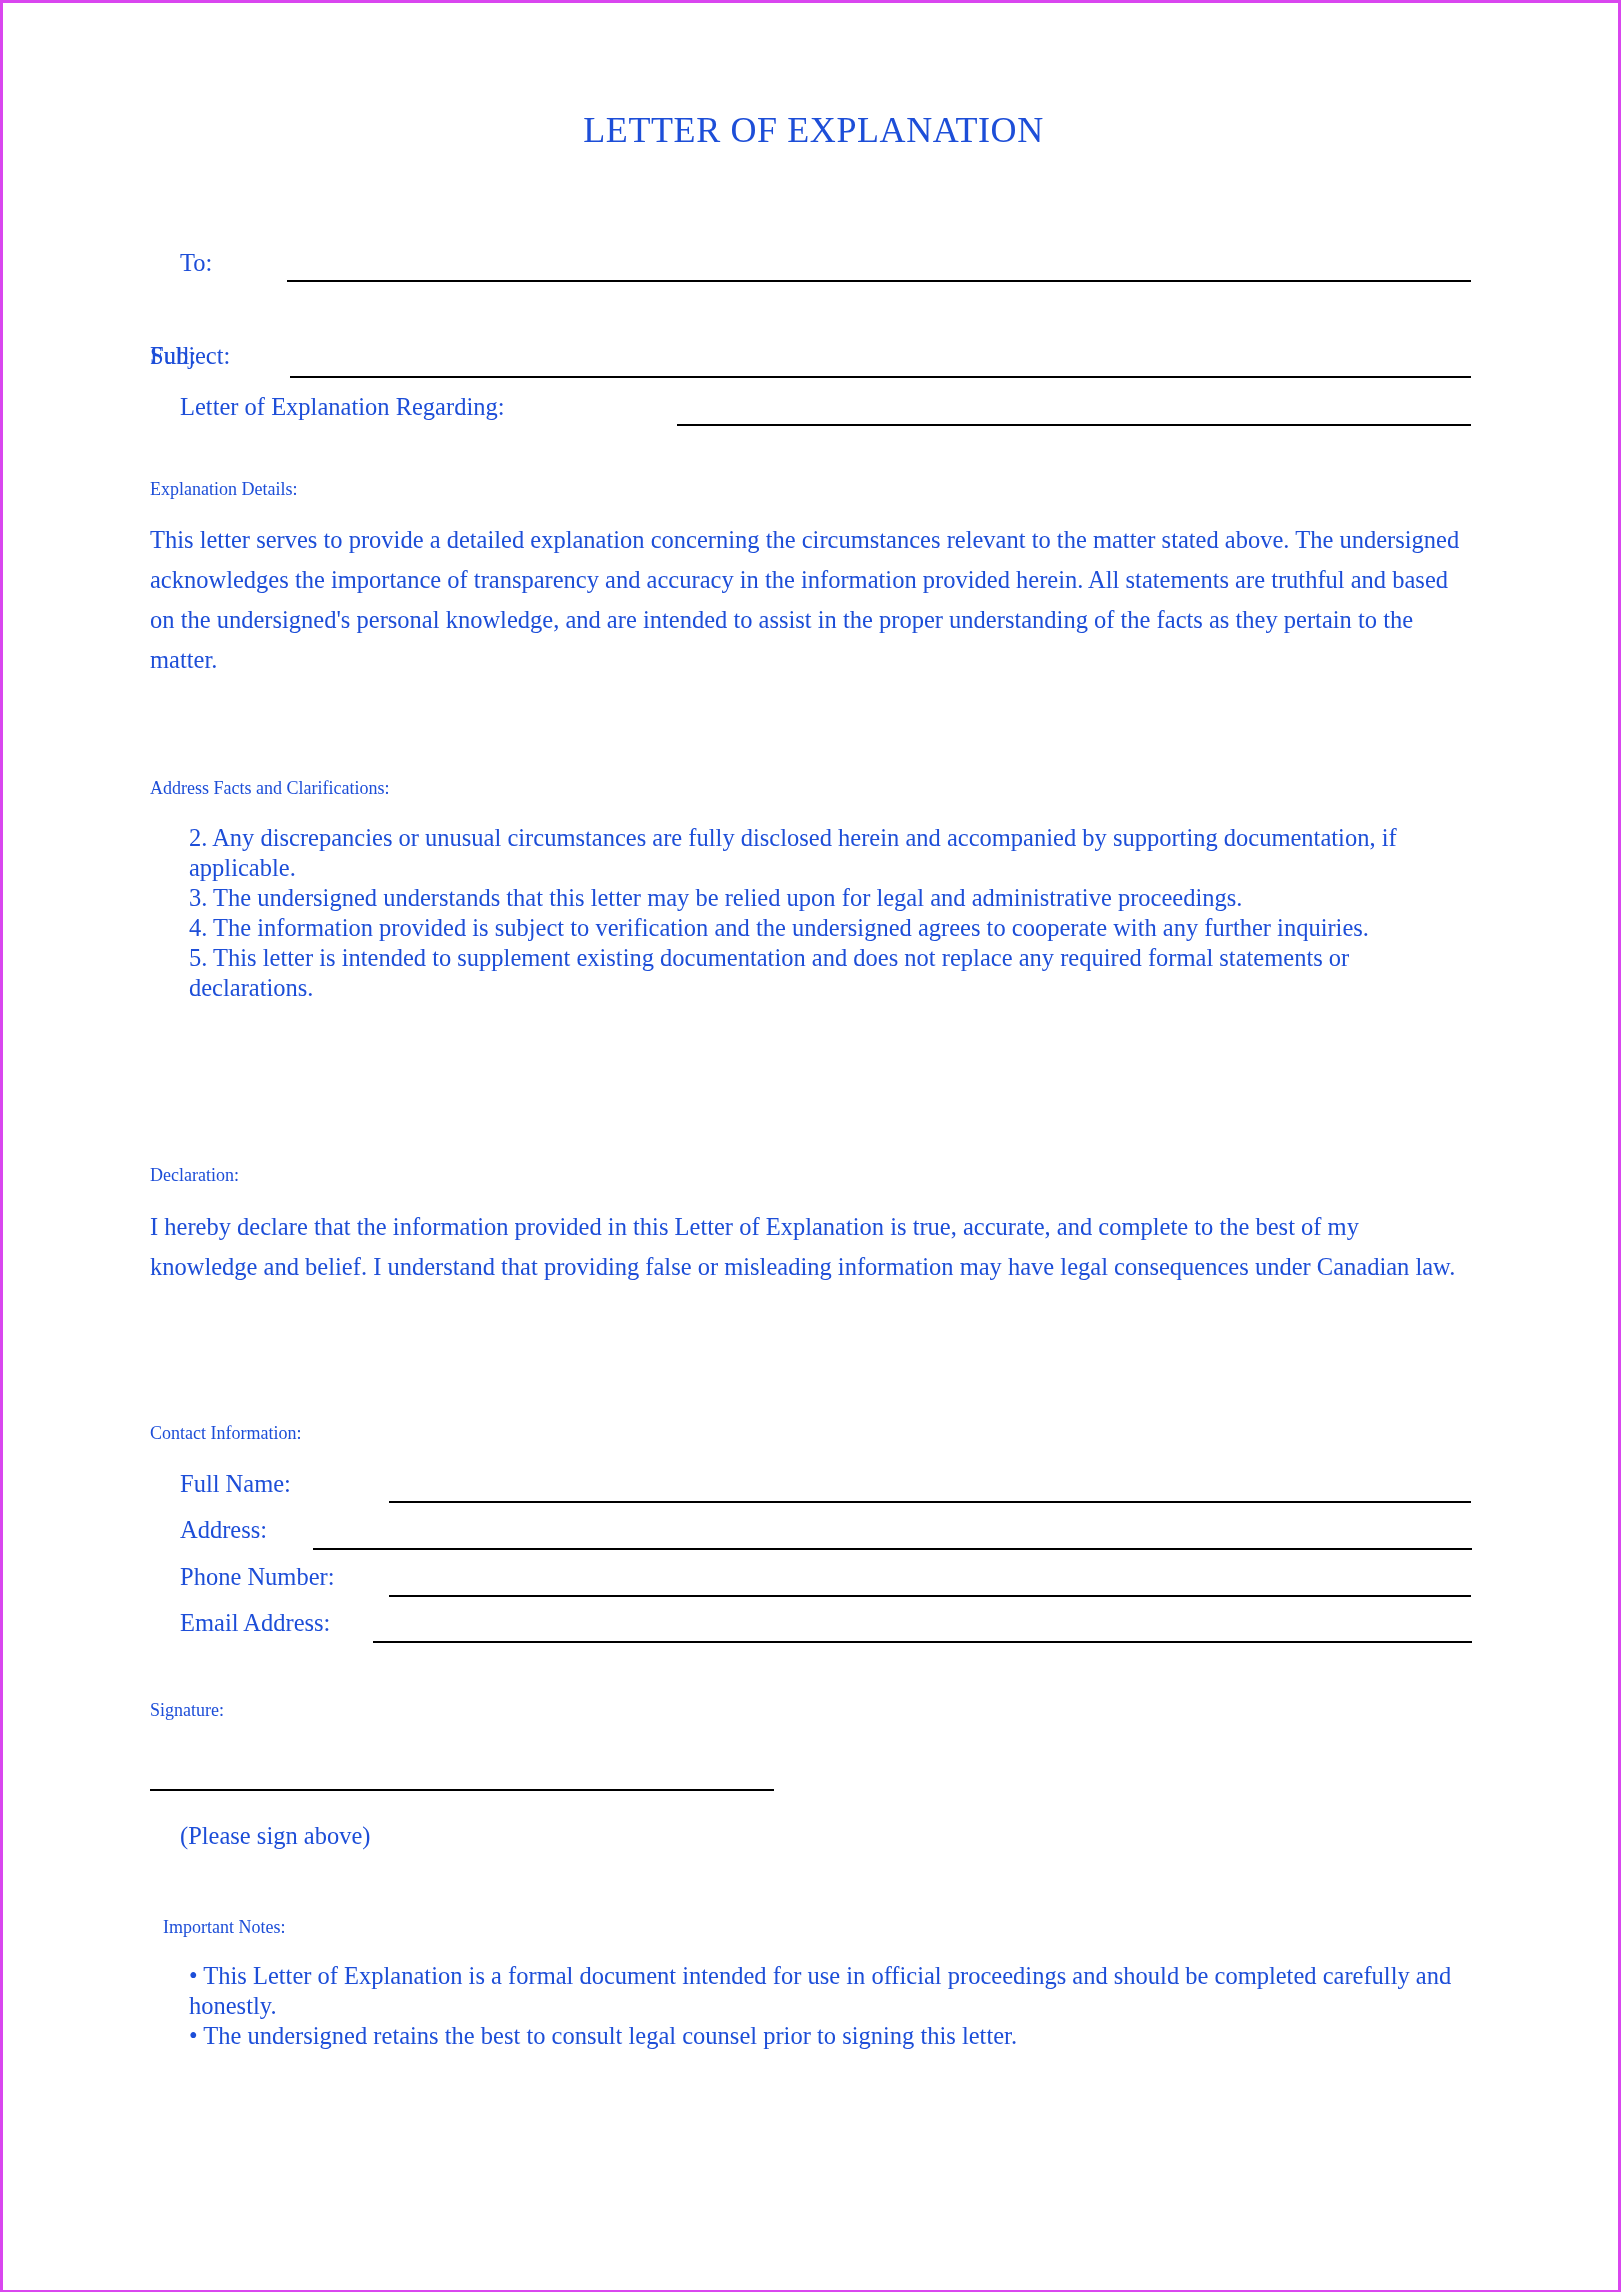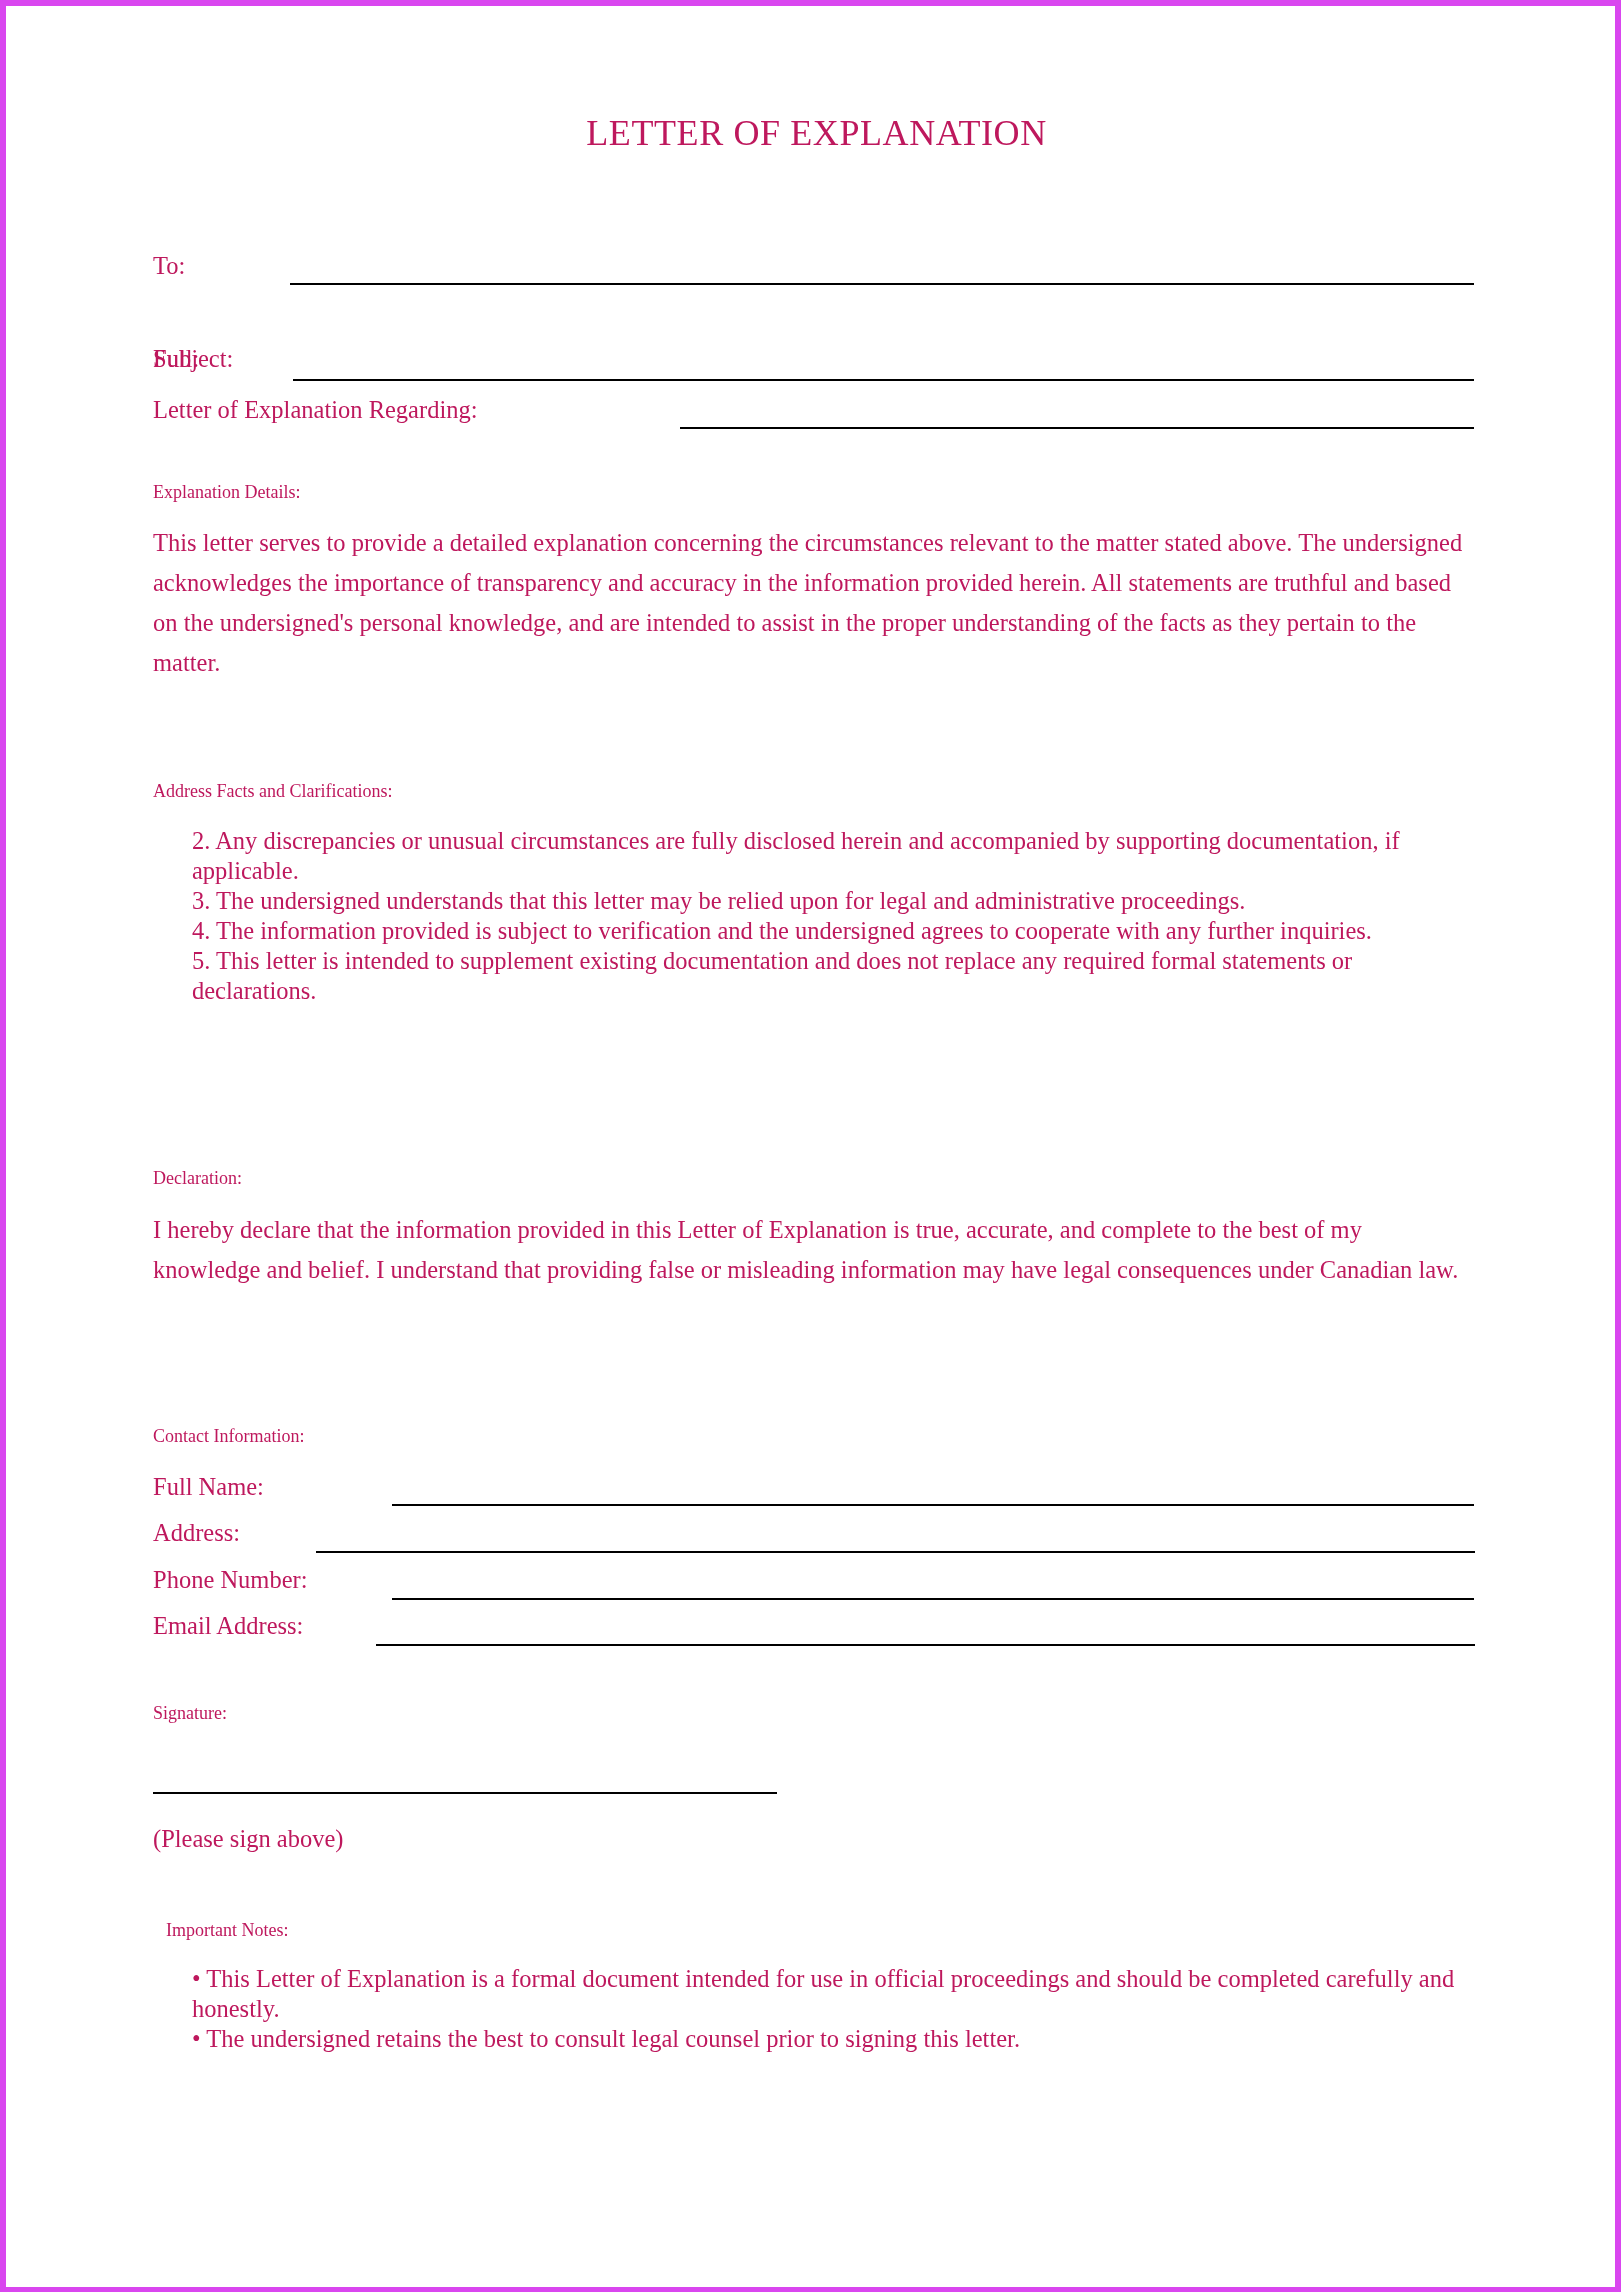--- a/index.html
+++ b/index.html
@@ -7,44 +7,45 @@
     padding: 0;
     background: #ffffff;
   }
 
   .page {
     position: relative;
     width: 1621px;
     height: 2293px;
     background: #ffffff;
     box-sizing: border-box;
-    border: 6px solid #d946ef;
+    border: 3px solid #d946ef;
     overflow: hidden;
     font-family: "Liberation Serif", "DejaVu Serif", serif;
-    color: #be185d;
+    color: #1d4ed8;
   }
 
   
   .doc-title {
     position: absolute;
     left: 0;
     top: 108px;
     width: 1621px;
     text-align: center;
     font-size: 36px;
     letter-spacing: 0.6px;
     line-height: 1.1;
   }
 
   
   .label {
     position: absolute;
     font-size: 24.5px;
     line-height: 1.25;
     white-space: nowrap;
+    margin-left: 30px;
   }
 
   .section-head {
     position: absolute;
     font-size: 18px;
     line-height: 1.25;
     white-space: nowrap;
   }
 
   

